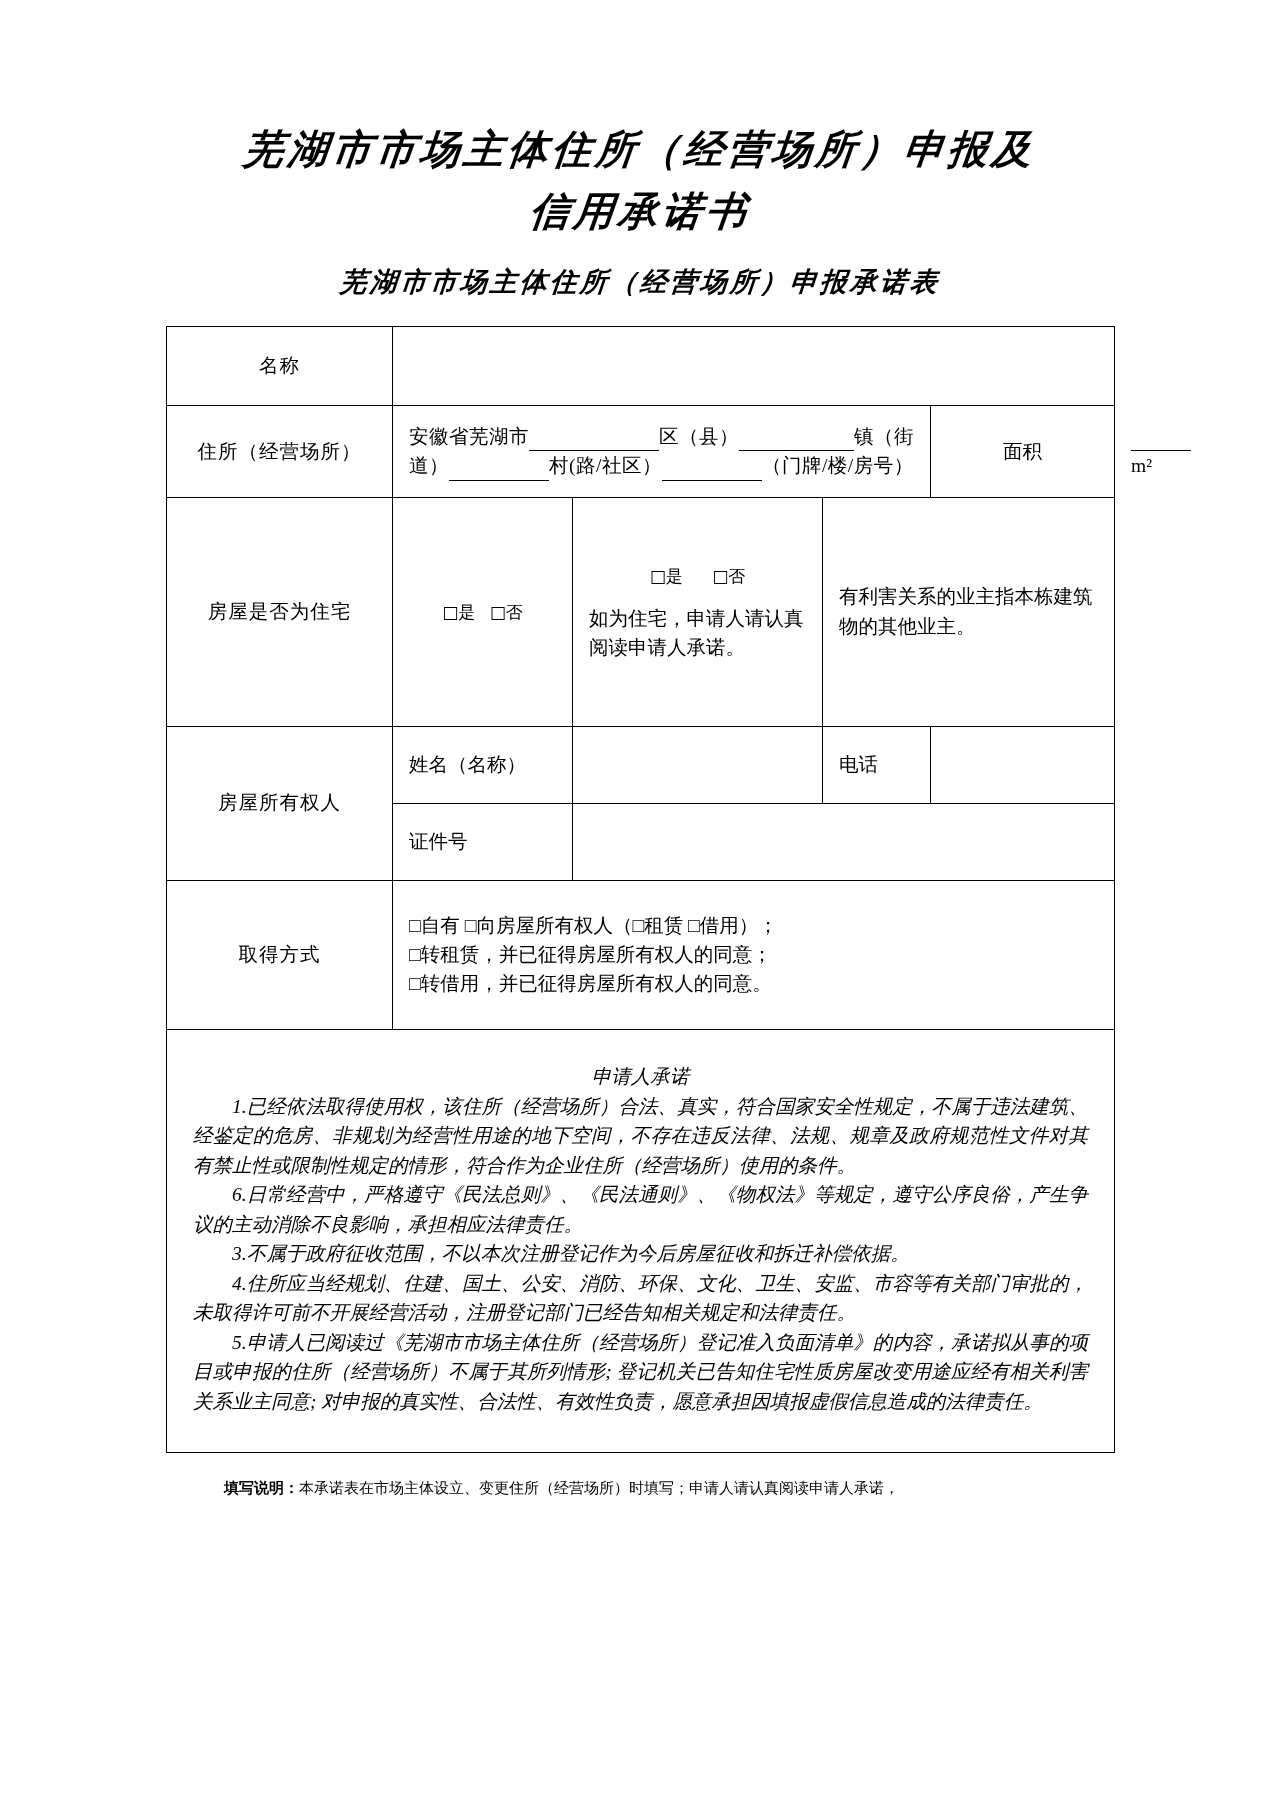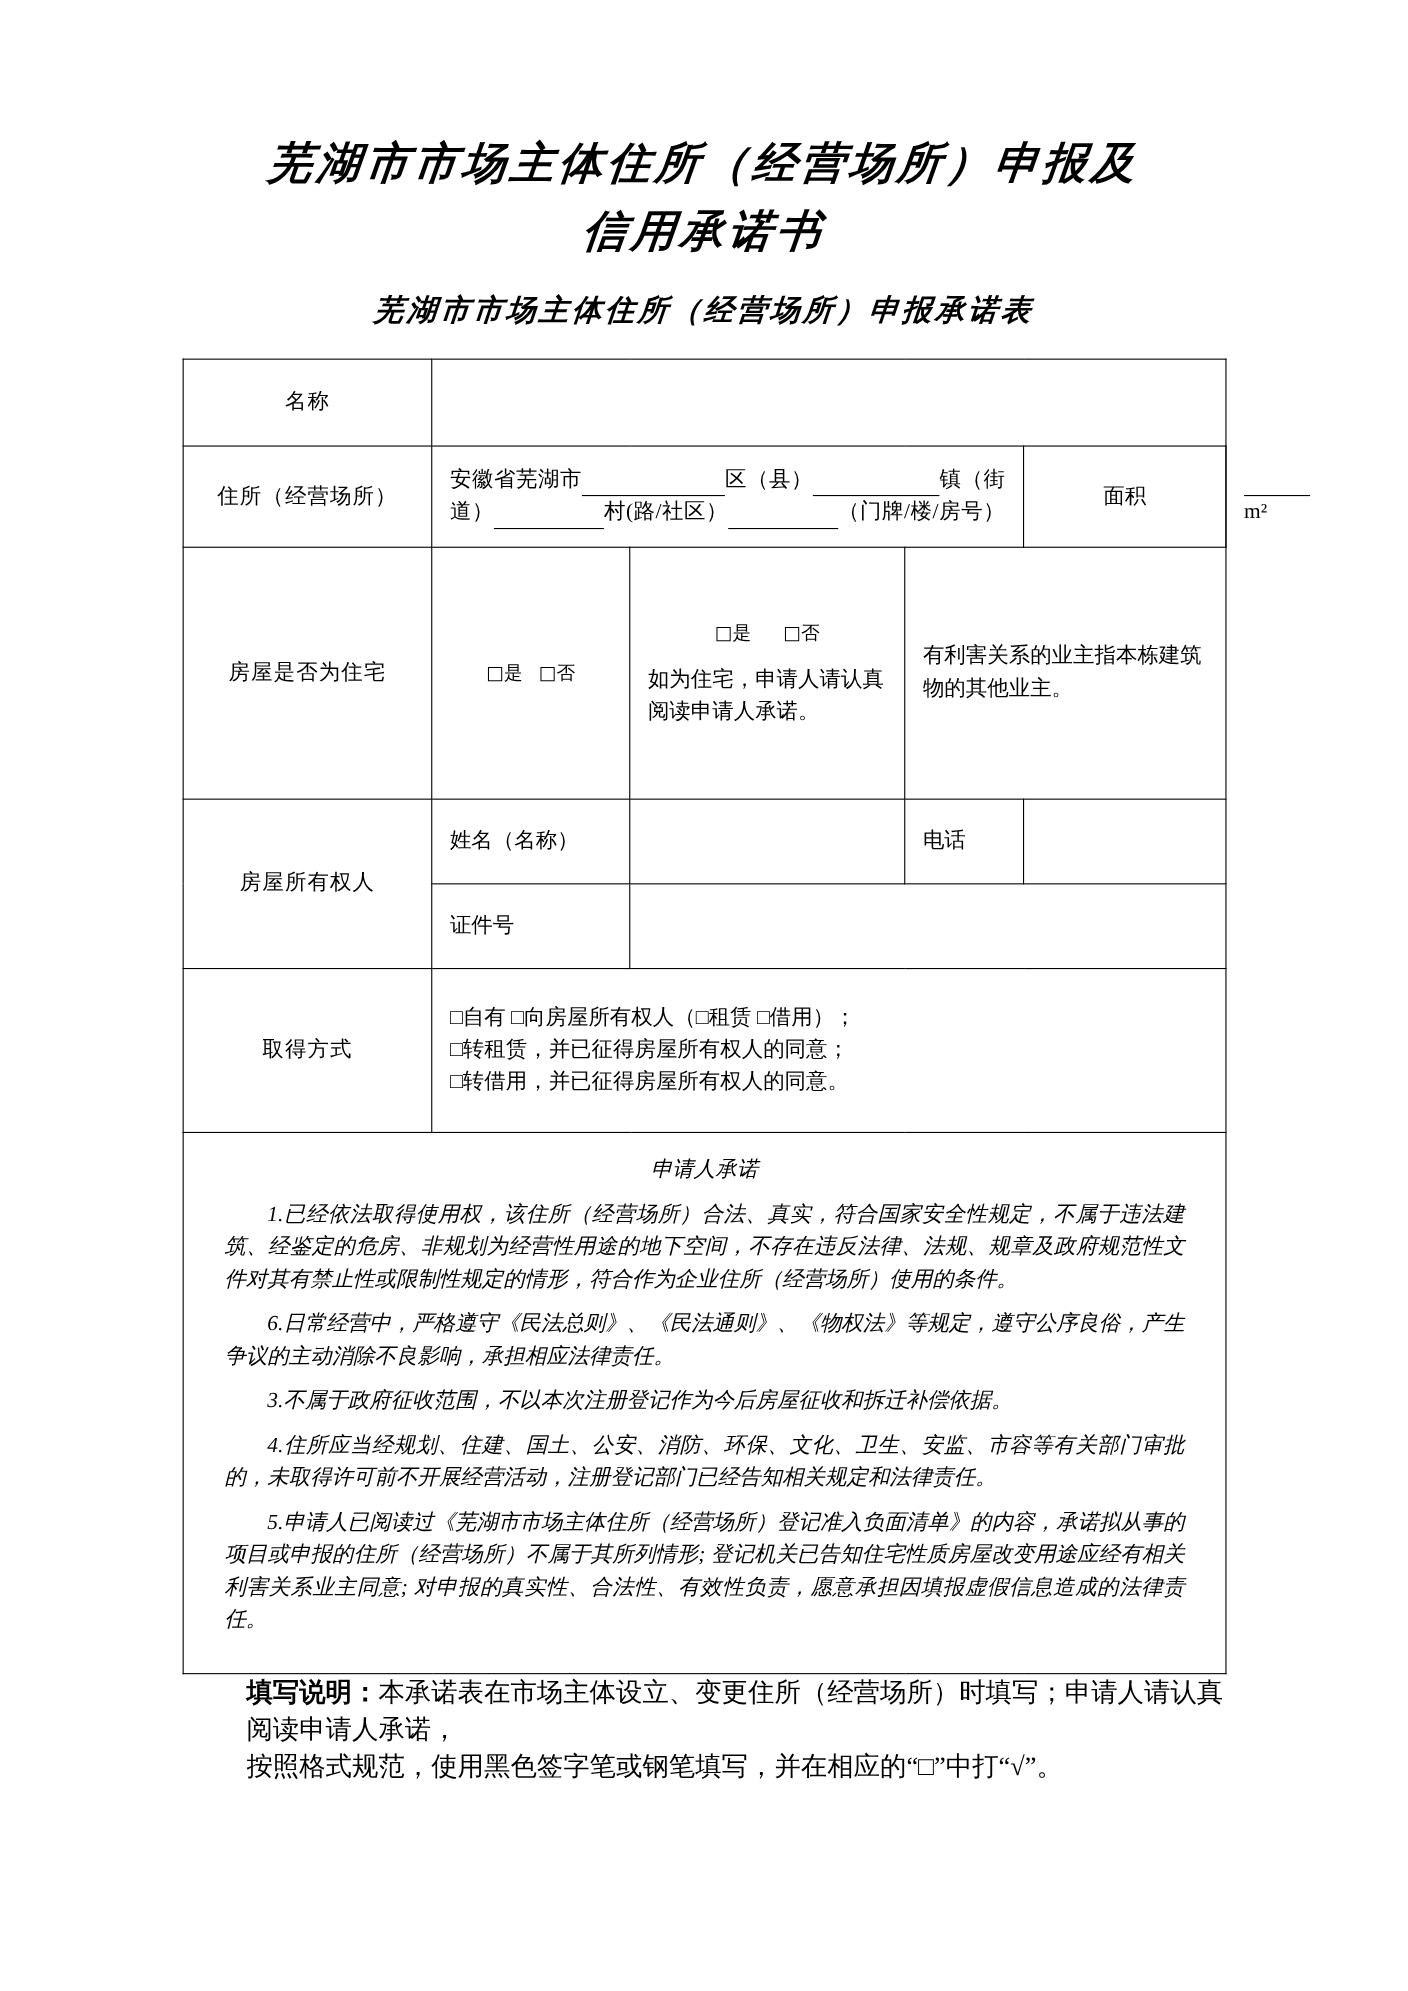--- a/index.html
+++ b/index.html
@@ -140,30 +140,30 @@
     padding-top: 3px;
     padding-bottom: 1px;
   }
   .commit-body {
     font-size: 19.5px;
     line-height: 29.5px;
     padding: 0 10px 6px 10px;
     text-align: justify;
   }
   .commit-body p {
-    margin: 11px;
+    margin: 0;
     text-indent: 2em;
   }
   .commit-cell { height: 390px; vertical-align: top; font-style: italic; }
 
   
   .note {
     width: 948px;
-    margin: 0 auto 0 auto;
-    font-size: 24px;
+    margin: 18px auto 0 auto;
+    font-size: 15px;
     line-height: 34px;
     padding-left: 58px;
     box-sizing: border-box;
   }
   .note .b { font-weight: 700; }
   .note-l2 { padding-left: 0; }
 
   .cb { font-family: "DejaVu Sans", sans-serif; font-size: 17px; }
 </style>
 </head>
@@ -251,16 +251,15 @@
             <p>5.申请人已阅读过《芜湖市市场主体住所（经营场所）登记准入负面清单》的内容，承诺拟从事的项目或申报的住所（经营场所）不属于其所列情形; 登记机关已告知住宅性质房屋改变用途应经有相关利害关系业主同意; 对申报的真实性、合法性、有效性负责，愿意承担因填报虚假信息造成的法律责任。</p>
           </div>
         </td>
       </tr>
     </tbody>
       </table>
   </div>
 
   <div class="note">
     <div><span class="b">填写说明：</span><span>本承诺表在市场主体设立、变更住所（经营场所）时填写；申请人请认真阅读申请人承诺，</span></div>
-    <div class="note-l2">按照格式规范，使用黑色签字笔或钢笔填写，并在相应的“□”中打“√”。</div>
   </div>
 
 </div>
 
 </body></html>

